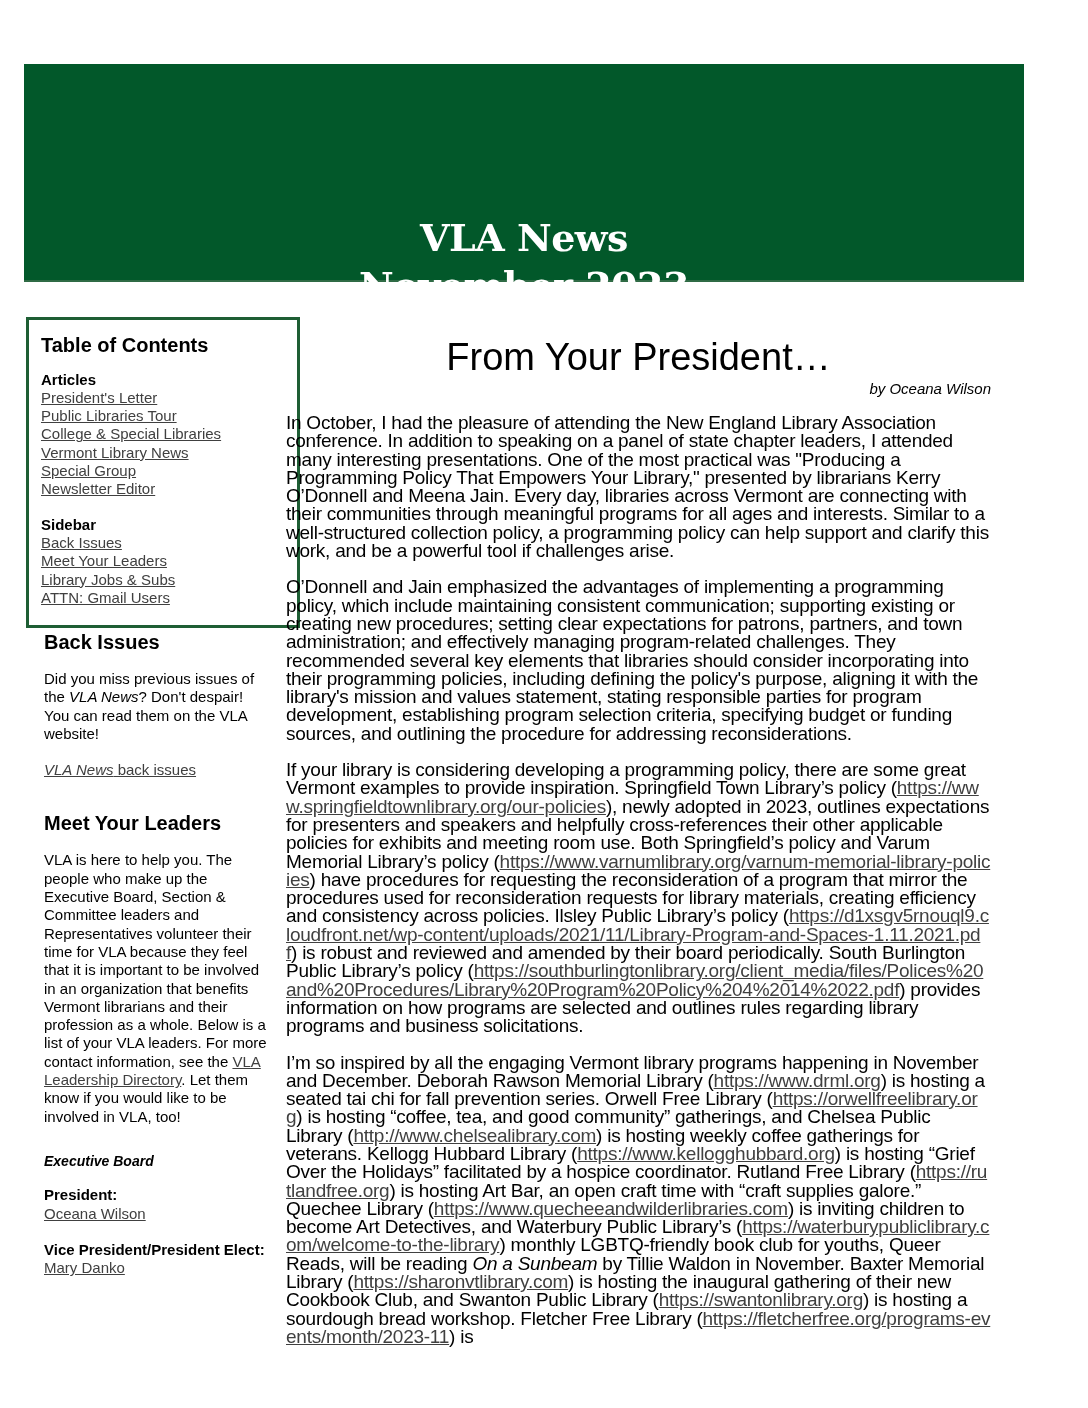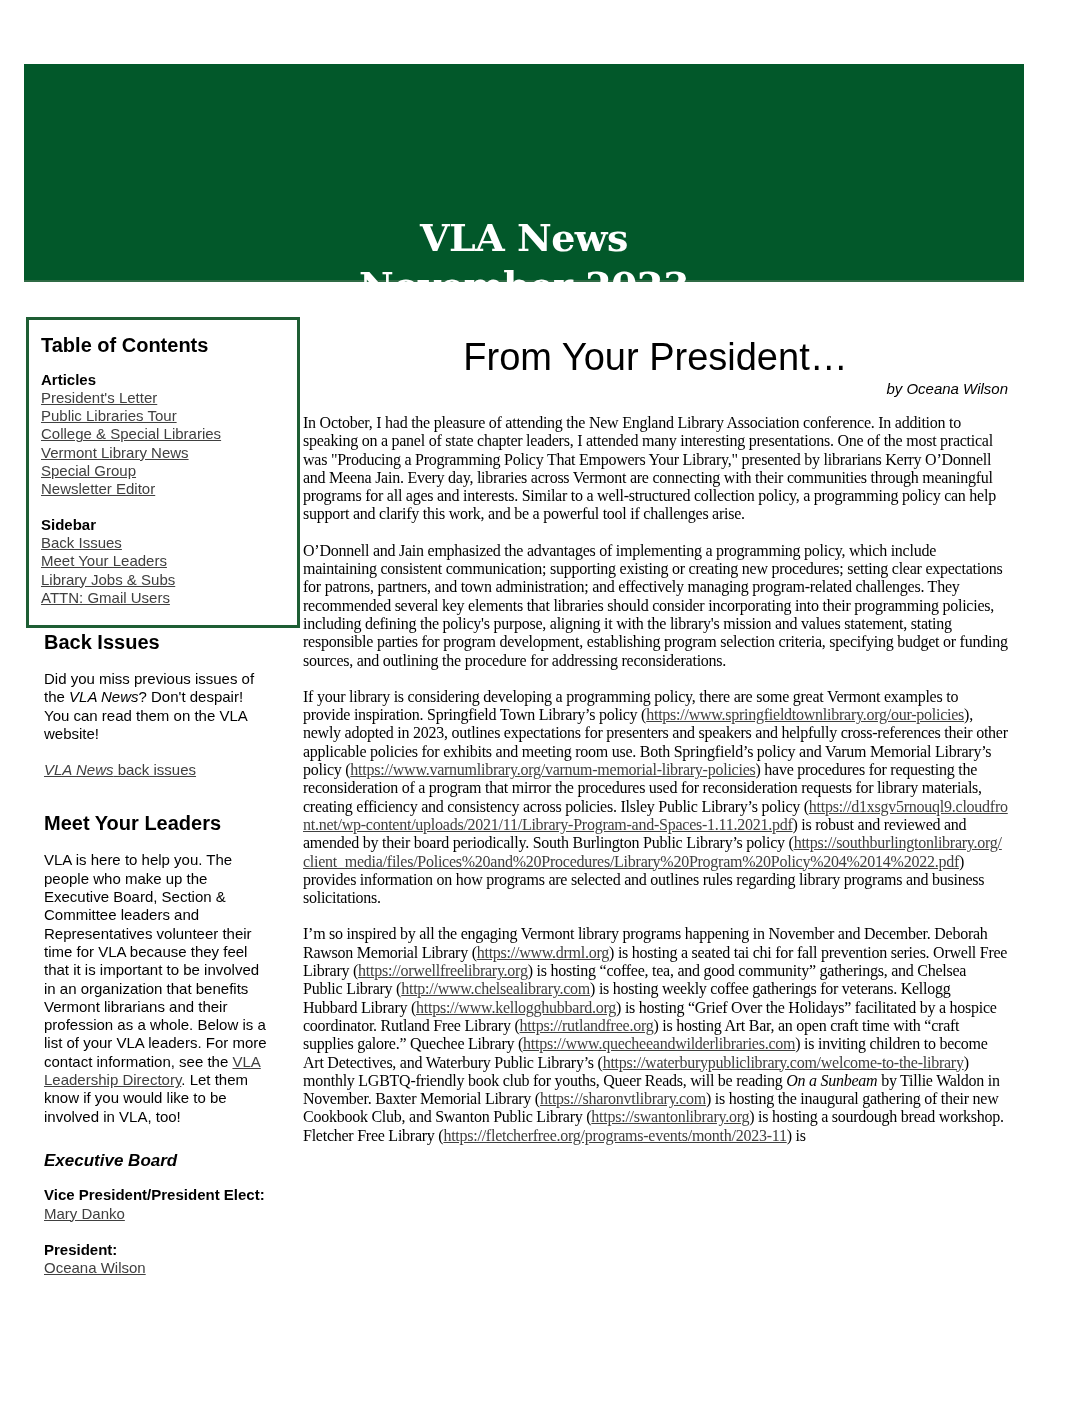--- a/index.html
+++ b/index.html
@@ -12,28 +12,28 @@
   .toc-title { font-size: 20px; font-weight: bold; margin: 0 0 14px 0; }
   .toc-sub { font-size: 15px; font-weight: bold; margin: 0; line-height: 18px; }
   .toc a, .sidebar a, .article a { color: #404040; text-decoration: underline; }
   .toc-link { display: block; font-size: 15px; line-height: 18.2px; }
   .toc-gap { height: 18px; }
 
   .sidebar { position: absolute; left: 44px; top: 630px; width: 228px; font-size: 15px; line-height: 18.3px; }
   .sb-h { font-size: 20px; font-weight: bold; margin: 0 0 16px 0; line-height: 24px; }
   .sb-p { margin: 0 0 18px 0; }
   .sb-h2 { margin-top: 32px; }
-  .sb-h3 { font-size: 17px; font-weight: bold; font-style: italic; margin: 26px 0 16px 0; }
+  .sb-h3 { font-size: 14px; font-weight: bold; font-style: italic; margin: 26px 0 16px 0; }
   .sb-role { font-weight: bold; margin: 0; }
   .sb-block { margin: 0 0 18px 0; }
 
-  .article { position: absolute; left: 303px; top: 334px; width: 705px; }
+  .article { position: absolute; left: 286px; top: 334px; width: 705px; }
   .art-title { text-align: center; font-size: 38px; line-height: 46px; margin: 0; font-weight: normal; }
   .art-byline { text-align: right; font-style: italic; font-size: 15px; line-height: 18px; margin: 0 0 16px 0; }
-  .art-p { font-size: 16px; line-height: 18.3px; margin: 0 0 18px 0; letter-spacing: -0.25px; font-family: Liberation Serif, serif; }
+  .art-p { font-size: 19px; line-height: 18.3px; margin: 0 0 18px 0; letter-spacing: -0.25px; }
   .url { word-break: break-all; }
 </style>
 </head>
 <body>
 
 <div class="banner">
   <div class="banner-title">
     <div>VLA News</div>
     <div>November 2023</div>
   </div>
@@ -59,26 +59,26 @@
 <div class="sidebar">
   <div class="sb-h">Back Issues</div>
   <p class="sb-p"><span>Did you miss previous issues of the </span><i>VLA News</i><span>? Don't despair! You can read them on the VLA website!</span></p>
   <p class="sb-p"><a><i>VLA News</i><span> back issues</span></a></p>
 
   <div class="sb-h sb-h2">Meet Your Leaders</div>
   <p class="sb-p"><span>VLA is here to help you. The people who make up the Executive Board, Section &amp; Committee leaders and Representatives volunteer their time for VLA because they feel that it is important to be involved in an organization that benefits Vermont librarians and their profession as a whole. Below is a list of your VLA leaders. For more contact information, see the </span><a>VLA Leadership Directory</a><span>. Let them know if you would like to be involved in VLA, too!</span></p>
 
   <div class="sb-h3">Executive Board</div>
   <div class="sb-block">
+    <div class="sb-role">President:</div>
+    <a>Oceana Wilson</a>
+  </div>
+  <div class="sb-block">
     <div class="sb-role">Vice President/President Elect:</div>
     <a>Mary Danko</a>
-  </div>
-  <div class="sb-block">
-    <div class="sb-role">President:</div>
-    <a>Oceana Wilson</a>
   </div>
 </div>
 
 <div class="article">
   <h1 class="art-title">From Your President…</h1>
   <div class="art-byline">by Oceana Wilson</div>
   <p class="art-p">In October, I had the pleasure of attending the New England Library Association conference. In addition to speaking on a panel of state chapter leaders, I attended many interesting presentations. One of the most practical was "Producing a Programming Policy That Empowers Your Library," presented by librarians Kerry O’Donnell and Meena Jain. Every day, libraries across Vermont are connecting with their communities through meaningful programs for all ages and interests. Similar to a well-structured collection policy, a programming policy can help support and clarify this work, and be a powerful tool if challenges arise.</p>
   <p class="art-p">O’Donnell and Jain emphasized the advantages of implementing a programming policy, which include maintaining consistent communication; supporting existing or creating new procedures; setting clear expectations for patrons, partners, and town administration; and effectively managing program-related challenges. They recommended several key elements that libraries should consider incorporating into their programming policies, including defining the policy's purpose, aligning it with the library's mission and values statement, stating responsible parties for program development, establishing program selection criteria, specifying budget or funding sources, and outlining the procedure for addressing reconsiderations.</p>
   <p class="art-p">
     <span>If your library is considering developing a programming policy, there are some great Vermont examples to provide inspiration. Springfield Town Library’s policy (</span><a class="url">https://www.springfieldtownlibrary.org/our-policies</a><span>), newly adopted in 2023, outlines expectations for presenters and speakers and helpfully cross-references their other applicable policies for exhibits and meeting room use. Both Springfield’s policy and Varum Memorial Library’s policy (</span><a class="url">https://www.varnumlibrary.org/varnum-memorial-library-policies</a><span>) have procedures for requesting the reconsideration of a program that mirror the procedures used for reconsideration requests for library materials, creating efficiency and consistency across policies. Ilsley Public Library’s policy (</span><a class="url">https://d1xsgv5rnouql9.cloudfront.net/wp-content/uploads/2021/11/Library-Program-and-Spaces-1.11.2021.pdf</a><span>) is robust and reviewed and amended by their board periodically. South Burlington Public Library’s policy (</span><a class="url">https://southburlingtonlibrary.org/client_media/files/Polices%20and%20Procedures/Library%20Program%20Policy%204%2014%2022.pdf</a><span>) provides information on how programs are selected and outlines rules regarding library programs and business solicitations.</span>

